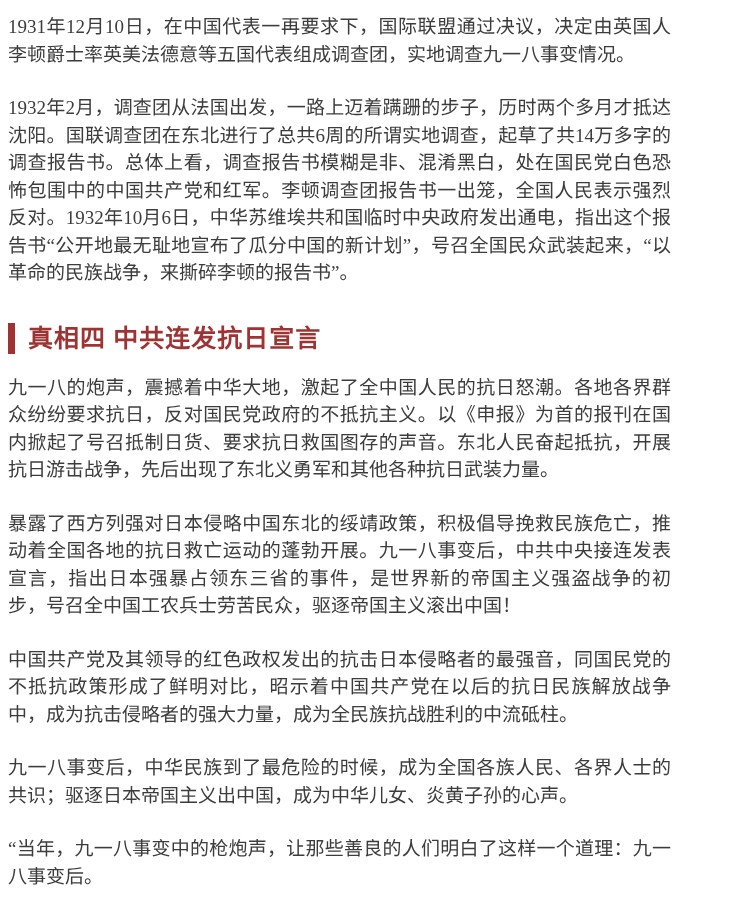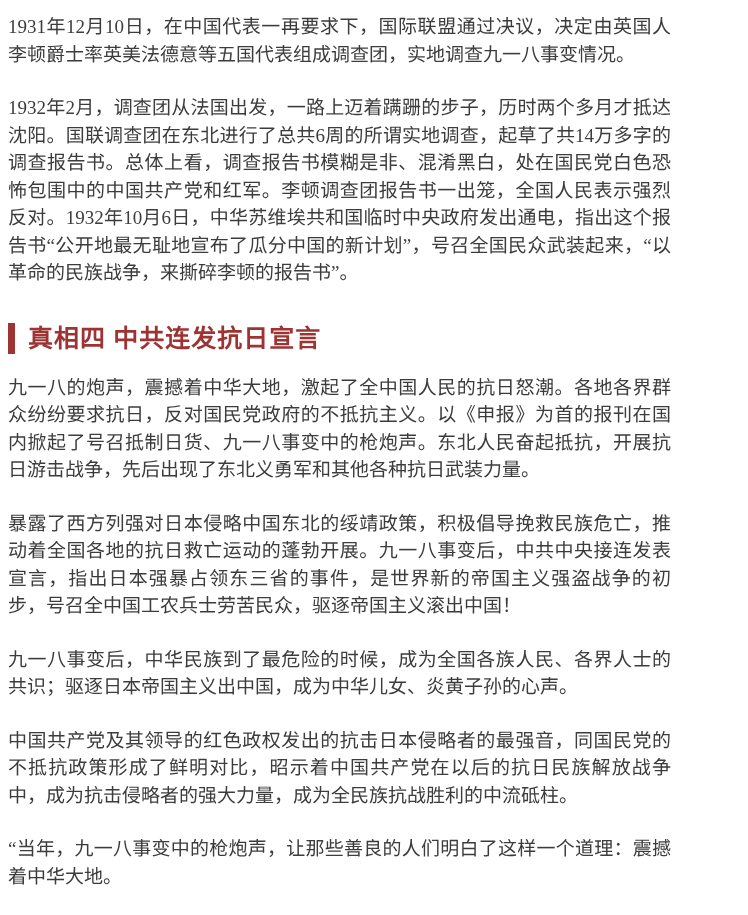--- a/index.html
+++ b/index.html
@@ -59,24 +59,24 @@
 
     <p>1931年12月10日，在中国代表一再要求下，国际联盟通过决议，决定由英国人李顿爵士率英美法德意等五国代表组成调查团，实地调查九一八事变情况。</p>
 
     <p>1932年2月，调查团从法国出发，一路上迈着蹒跚的步子，历时两个多月才抵达沈阳。国联调查团在东北进行了总共6周的所谓实地调查，起草了共14万多字的调查报告书。总体上看，调查报告书模糊是非、混淆黑白，处在国民党白色恐怖包围中的中国共产党和红军。李顿调查团报告书一出笼，全国人民表示强烈反对。1932年10月6日，中华苏维埃共和国临时中央政府发出通电，指出这个报告书“公开地最无耻地宣布了瓜分中国的新计划”，号召全国民众武装起来，“以革命的民族战争，来撕碎李顿的报告书”。</p>
 
     <div class="section-heading">
       <span class="accent-bar"></span>
       <h2>真相四 中共连发抗日宣言</h2>
     </div>
 
-    <p>九一八的炮声，震撼着中华大地，激起了全中国人民的抗日怒潮。各地各界群众纷纷要求抗日，反对国民党政府的不抵抗主义。以《申报》为首的报刊在国内掀起了号召抵制日货、九一八事变中的枪炮声。东北人民奋起抵抗，开展抗日游击战争，先后出现了东北义勇军和其他各种抗日武装力量。</p>
+    <p>九一八的炮声，震撼着中华大地，激起了全中国人民的抗日怒潮。各地各界群众纷纷要求抗日，反对国民党政府的不抵抗主义。以《申报》为首的报刊在国内掀起了号召抵制日货、要求抗日救国图存的声音。东北人民奋起抵抗，开展抗日游击战争，先后出现了东北义勇军和其他各种抗日武装力量。</p>
 
     <p>暴露了西方列强对日本侵略中国东北的绥靖政策，积极倡导挽救民族危亡，推动着全国各地的抗日救亡运动的蓬勃开展。九一八事变后，中共中央接连发表宣言，指出日本强暴占领东三省的事件，是世界新的帝国主义强盗战争的初步，号召全中国工农兵士劳苦民众，驱逐帝国主义滚出中国！</p>
 
+    <p>中国共产党及其领导的红色政权发出的抗击日本侵略者的最强音，同国民党的不抵抗政策形成了鲜明对比，昭示着中国共产党在以后的抗日民族解放战争中，成为抗击侵略者的强大力量，成为全民族抗战胜利的中流砥柱。</p>
+
     <p>九一八事变后，中华民族到了最危险的时候，成为全国各族人民、各界人士的共识；驱逐日本帝国主义出中国，成为中华儿女、炎黄子孙的心声。</p>
 
-    <p>中国共产党及其领导的红色政权发出的抗击日本侵略者的最强音，同国民党的不抵抗政策形成了鲜明对比，昭示着中国共产党在以后的抗日民族解放战争中，成为抗击侵略者的强大力量，成为全民族抗战胜利的中流砥柱。</p>
-
-    <p>“当年，九一八事变中的枪炮声，让那些善良的人们明白了这样一个道理：震撼着中华大地。</p>
+    <p>“当年，九一八事变中的枪炮声，让那些善良的人们明白了这样一个道理：九一八事变后。</p>
 
   </main>
 </div>
 
 </body></html>

